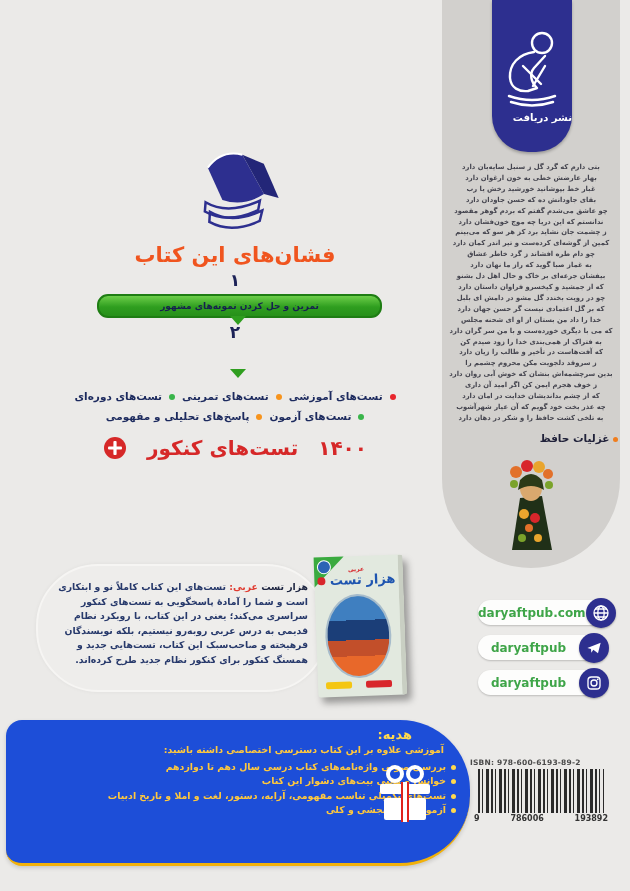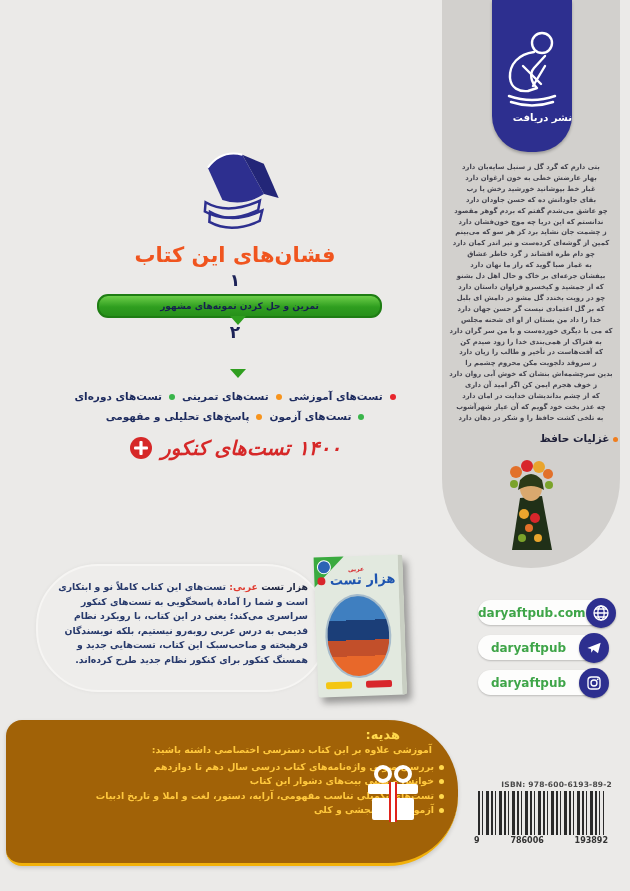--- a/index.html
+++ b/index.html
@@ -32,22 +32,22 @@
   .stepnum{position:absolute;left:15px;width:440px;text-align:center;color:#1c2257;
            font-size:17px;font-weight:bold;}
   .gbar{position:absolute;left:97px;width:281px;height:20px;border-radius:11px;
         background:linear-gradient(#6cce49,#2f9e1f 55%,#27901a);border:2px solid #1e7d13;
         color:#16204e;font-size:9px;font-weight:bold;line-height:20px;text-align:center;}
   .notch{position:absolute;left:230px;width:0;height:0;border-left:8px solid transparent;
          border-right:8px solid transparent;border-top:9px solid #2f9e1f;}
   .brow{position:absolute;left:15px;width:440px;display:flex;justify-content:center;gap:7px;
         color:#1c2a5e;font-size:10.5px;font-weight:bold;direction:rtl;}
   .brow .dot{width:6px;height:6px;border-radius:50%;margin-top:4px;flex:0 0 auto;}
-  .konkur{position:absolute;left:15px;top:436px;width:440px;display:flex;gap:8px;
-          justify-content:center;align-items:center;color:#d62828;font-size:20px;font-weight:bold;font-style:italic;}
+  .konkur{position:absolute;left:15px;top:436px;width:440px;display:flex;gap:20px;
+          justify-content:center;align-items:center;color:#d62828;font-size:20px;font-weight:bold;}
   
   .promo-outline{position:absolute;left:36px;top:564px;width:288px;height:124px;
                  background:#eeedeb;border:2px solid #f6f5f3;border-radius:62px;
                  box-shadow:0 0 4px rgba(0,0,0,.05);}
   .promo-text{position:absolute;left:58px;top:580px;width:250px;direction:rtl;text-align:right;
               color:#27396b;font-size:9.3px;line-height:14.5px;font-weight:bold;}
   .promo-text .bold1{color:#1c2440;}
   .promo-text .red1{color:#e03c31;}
   
   .cover{position:absolute;left:316px;top:556px;width:84px;height:140px;transform:rotate(-2deg);
@@ -61,32 +61,32 @@
                font-size:6px;font-weight:bold;}
   .cover .ctitle{position:absolute;top:16px;left:0;width:100%;text-align:center;color:#1f55b0;
                  font-size:13px;font-weight:bold;}
   .cover .ctitle .rdot{display:inline-block;width:8px;height:8px;border-radius:50%;background:#d8262b;}
   .cover .oval{position:absolute;left:9px;top:38px;width:62px;height:80px;border-radius:50%;
                border:2px solid #a7bccb;
                background:linear-gradient(#3f7fc0 0 30%,#1b3e78 30% 55%,#c24f2a 55% 75%,#e8682a 75%);}
   .cover .ystrip{position:absolute;left:8px;bottom:8px;width:26px;height:7px;background:#f4c613;border-radius:2px;}
   .cover .rstrip{position:absolute;right:10px;bottom:8px;width:26px;height:7px;background:#d8262b;border-radius:2px;}
   
-  .gift{position:absolute;left:6px;top:720px;width:452px;height:143px;background:#a16207;
+  .gift{position:absolute;left:6px;top:720px;width:452px;height:143px;background:#1d4ed8;
         border-radius:16px 70px 70px 16px;border-bottom:3px solid #f2b10a;
-        box-shadow:0 2px 4px rgba(0,0,0,.15);direction:rtl;color:#ffc83d;}
+        box-shadow:0 2px 4px rgba(0,0,0,.15);direction:rtl;color:#ffc83d;padding-left:12px;}
   .gift .gtitle{margin:7px 58px 1px 0;font-size:13px;font-weight:bold;color:#ffd94d;text-align:right;}
   .gift .gintro{margin:0 26px 0 0;font-size:9.4px;font-weight:bold;line-height:14.5px;text-align:right;}
   .gift ul{margin:2px 14px 0 0;padding:0;list-style:none;font-size:9.4px;font-weight:bold;
            line-height:14.5px;text-align:right;}
   .gift li .ldot{display:inline-block;width:5px;height:5px;border-radius:50%;background:#ffd94d;
                  margin-left:5px;vertical-align:middle;}
   .gifticon{position:absolute;left:auto;right:38px;top:44px;}
   
-  .isbn{position:absolute;left:470px;top:780px;width:142px;text-align:right;color:#4a4a4a;}
+  .isbn{position:absolute;left:470px;top:758px;width:142px;text-align:left;color:#4a4a4a;}
   .isbn .ilabel{font-size:7.5px;font-weight:bold;letter-spacing:.2px;}
   .isbn .bars{margin:2px auto 0;width:126px;height:44px;
      background:repeating-linear-gradient(90deg,#2a2a2a 0 2px,#e9e8e6 2px 4px,#2a2a2a 4px 5px,
      #e9e8e6 5px 8px,#2a2a2a 8px 11px,#e9e8e6 11px 13px);}
   .isbn .nums{display:flex;justify-content:space-between;width:134px;margin:1px auto 0;
               font-size:8px;font-weight:bold;color:#333;}
 </style>
 </head>
 <body>
 

